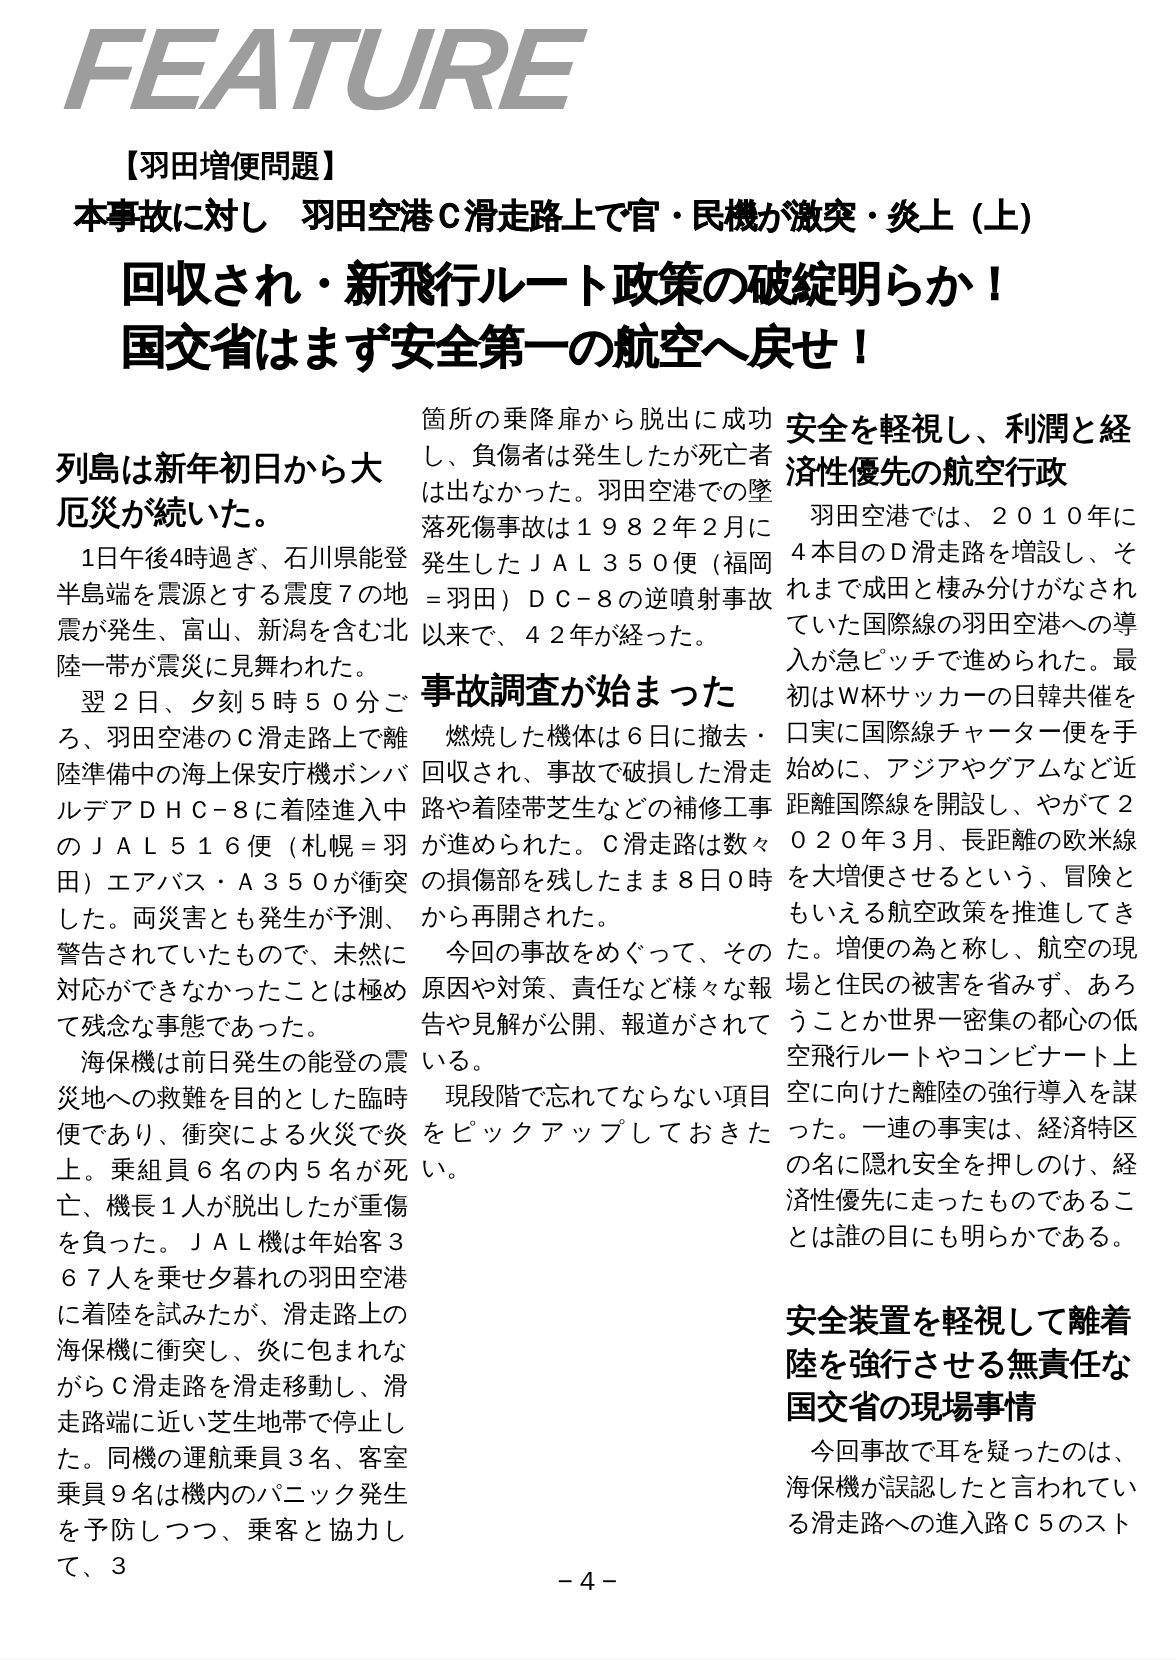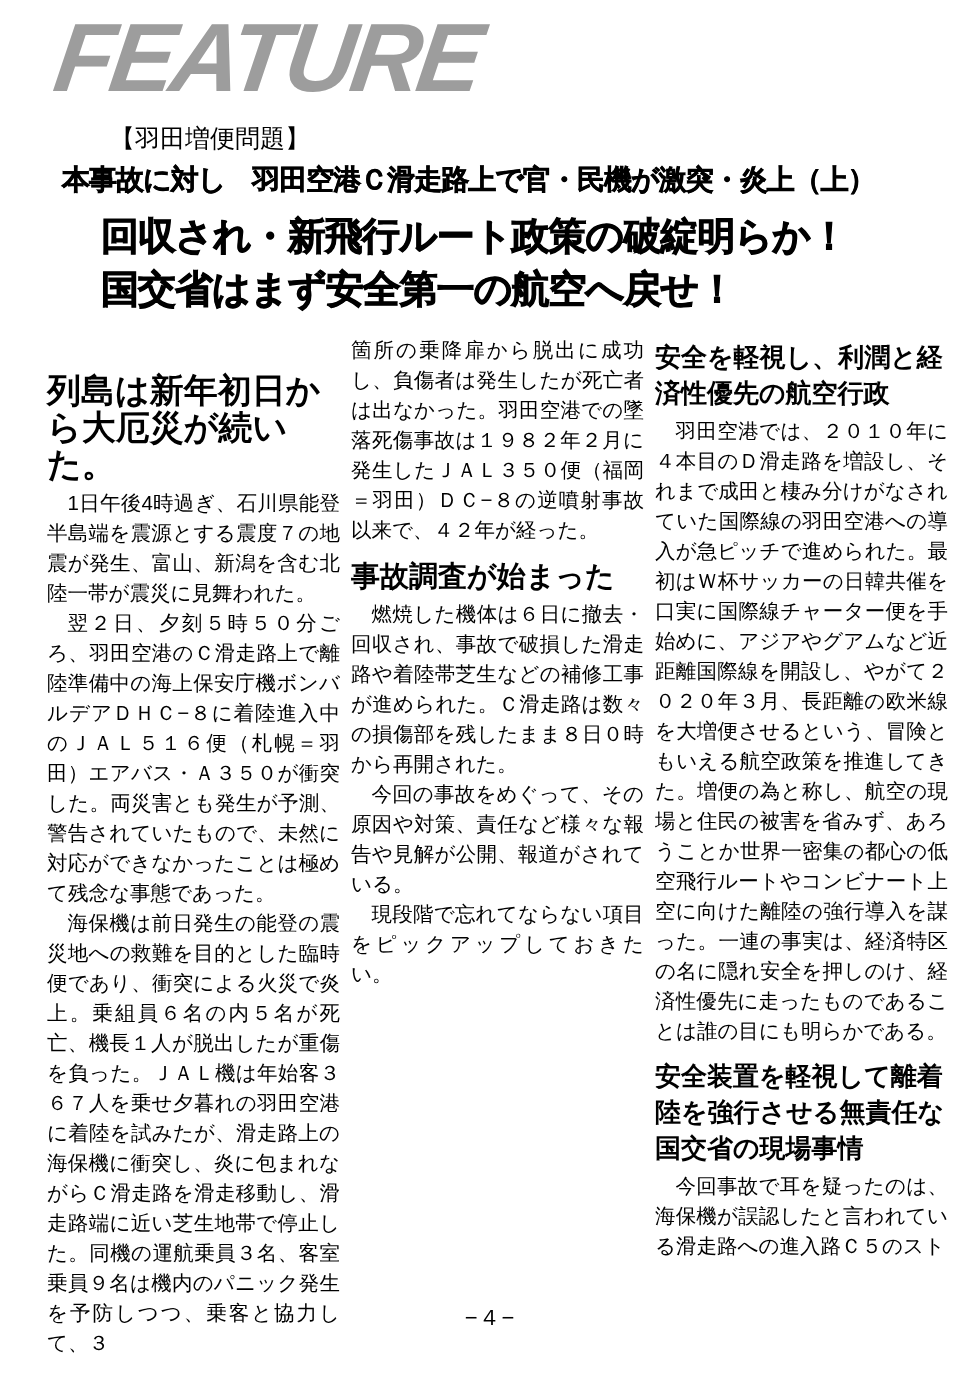--- a/index.html
+++ b/index.html
@@ -26,23 +26,22 @@
     transform: skewX(-8deg);
     transform-origin: left bottom;
     white-space: nowrap;
   }
   
   .kicker {
     position: absolute;
     left: 92px;
     top: 122px;
     font-size: 25px;
-    font-weight: normal;
+    font-weight: bold;
     white-space: nowrap;
-    margin-left: 18px;
   }
   .headline-sub {
     position: absolute;
     left: 62px;
     top: 161px;
     font-size: 28px;
     font-weight: 900;
     letter-spacing: -1px;
     white-space: nowrap;
     -webkit-text-stroke: 0.6px #000;
@@ -79,31 +78,31 @@
   .col-2 { left: 351px; top: 335px; }
   .col-3 { left: 655px; top: 339px; }
 
   .col p { margin: 0; text-indent: 1em; }
   .col p.no-indent { text-indent: 0; }
 
   .col-heading {
     font-weight: bold;
     text-align: left;
     text-indent: 0;
-    font-size: 34px;
+    font-size: 27px;
     line-height: 37px;
     margin: 0 0 5px 0;
   }
   .col-2 .col-heading {
     font-size: 29px;
     line-height: 32px;
     margin: 15px 0 7px 0;
   }
   .col-3 .col-heading { font-size: 26px; line-height: 36px; }
-  .col-3 .col-heading.second { margin-top: 12px; }
+  .col-3 .col-heading.second { margin-top: 36px; }
 
   
   .page-number {
     position: absolute;
     left: 0;
     right: 0;
     top: 1303px;
     text-align: center;
     font-size: 22px;
     letter-spacing: 1px;

